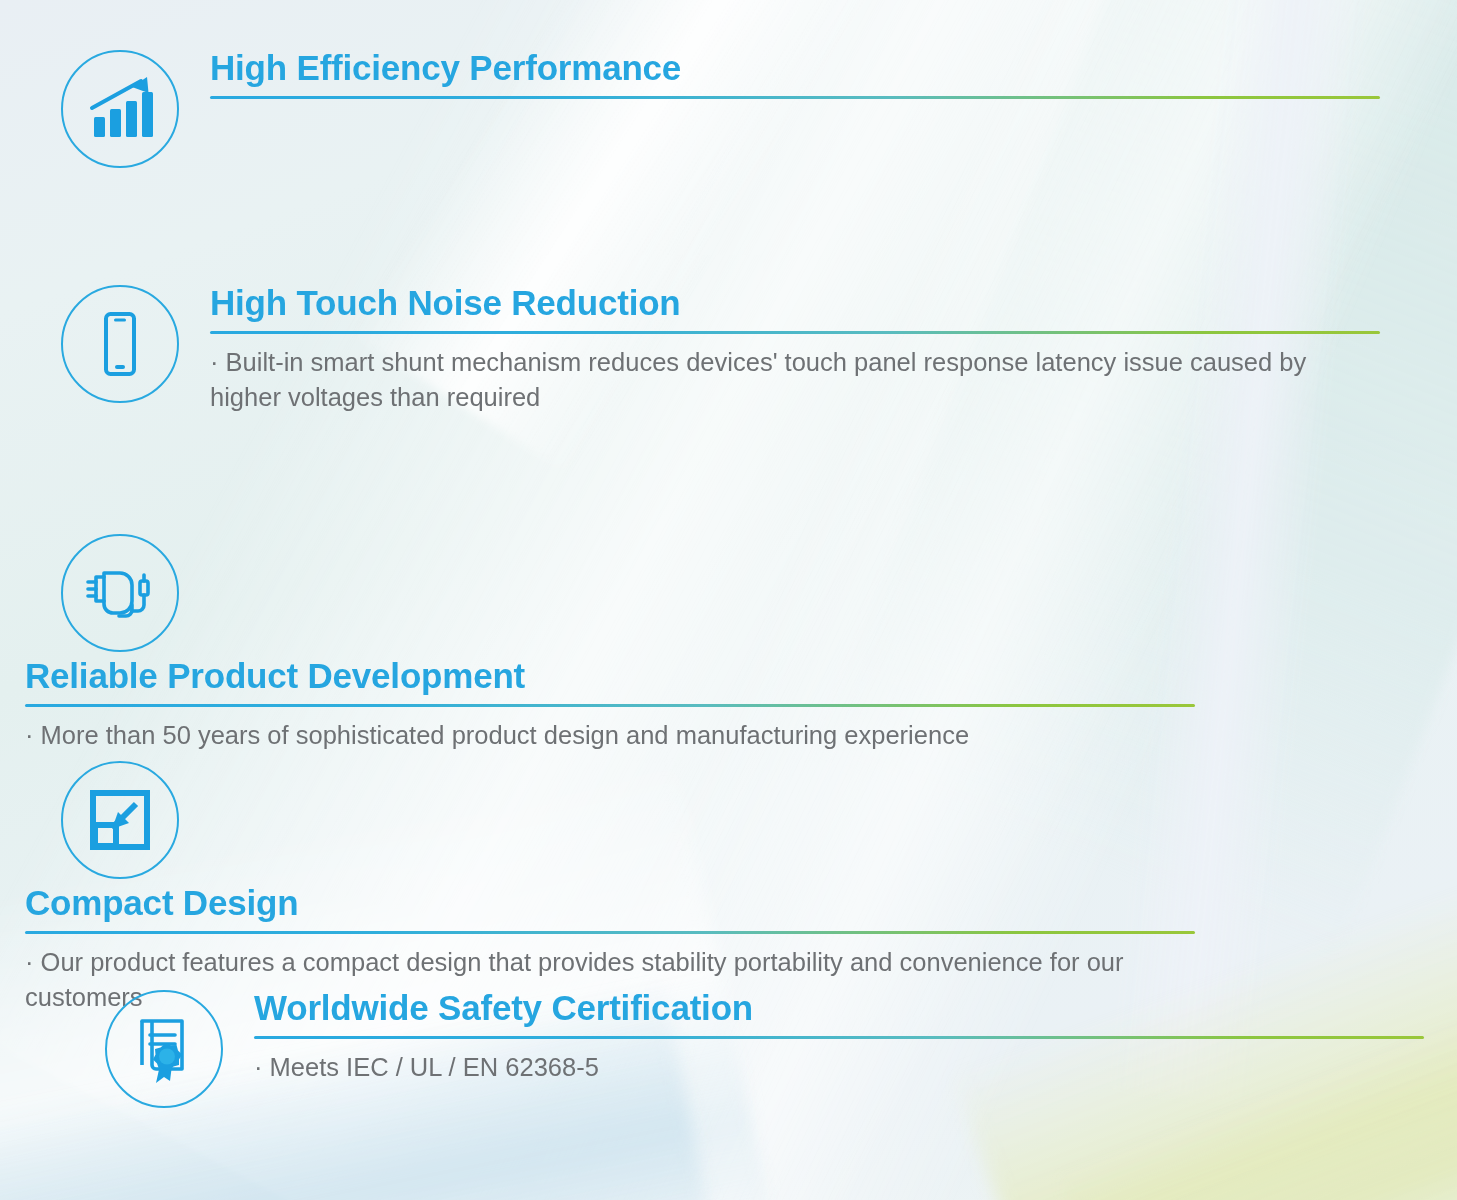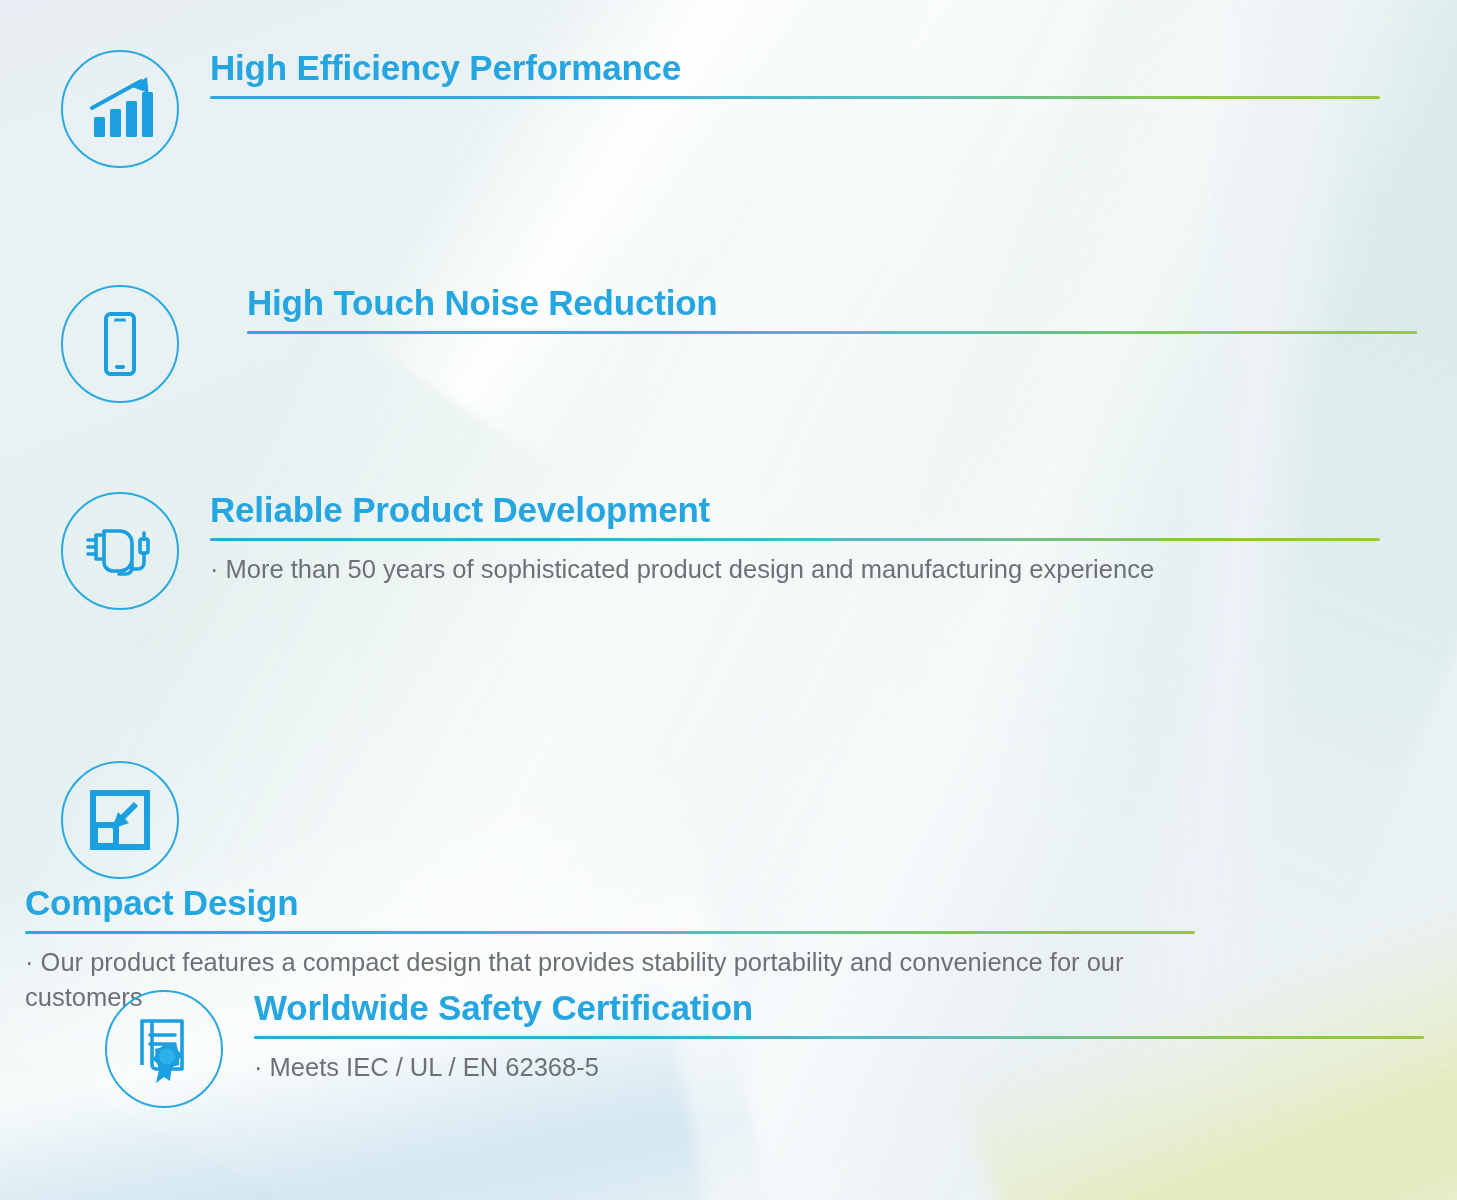--- a/index.html
+++ b/index.html
@@ -201,37 +201,40 @@
             <polygon points="66,7 67.5,23 51,17" fill="#1b9fe0"></polygon>
           </svg>
         </div>
       </div>
       <div class="content">
         <div class="f-title">High Efficiency Performance</div>
         <div class="f-rule"></div>
       </div>
     </div>
 
-    <div class="feature" style="top:285px;gap:37px;">
+    <div class="feature" style="top:285px;">
       <div class="icon-wrap">
         <div class="icon-circle">
           <svg width="78" height="78" viewBox="0 0 78 78" aria-hidden="true">
             <rect x="25" y="9" width="28" height="60" rx="4.5" ry="4.5" fill="none" stroke="#1b9fe0" stroke-width="4"></rect>
             <rect x="33" y="13.5" width="12" height="3" rx="1.5" fill="#1b9fe0"></rect>
             <rect x="34" y="60" width="10" height="4" rx="2" fill="#1b9fe0"></rect>
           </svg>
         </div>
       </div>
       <div class="content">
         <div class="f-title">High Touch Noise Reduction</div>
         <div class="f-rule"></div>
-      </div>
-    </div>
-
-    <div class="feature" style="top:492px;">
+        <div class="f-lines">
+          <div class="f-line wrap">· Built-in smart shunt mechanism reduces devices' touch panel response latency issue caused by higher voltages than required</div>
+        </div>
+      </div>
+    </div>
+
+    <div class="feature" style="top:528px;flex-direction:column;">
       <div class="icon-wrap">
         <div class="icon-circle">
           <svg width="80" height="80" viewBox="0 0 80 80" aria-hidden="true">
             <g fill="none" stroke="#1b9fe0" stroke-width="3.6" stroke-linecap="round" stroke-linejoin="round">
 
               <path d="M24 20 H40 a12 12 0 0 1 12 12 v16 a12 12 0 0 1 -12 12 H33 a9 9 0 0 1 -9 -9 V20 Z"></path>
 
               <path d="M24 24 H16 V48 H24"></path>
 
               <line x1="16" y1="29" x2="8" y2="29"></line>

